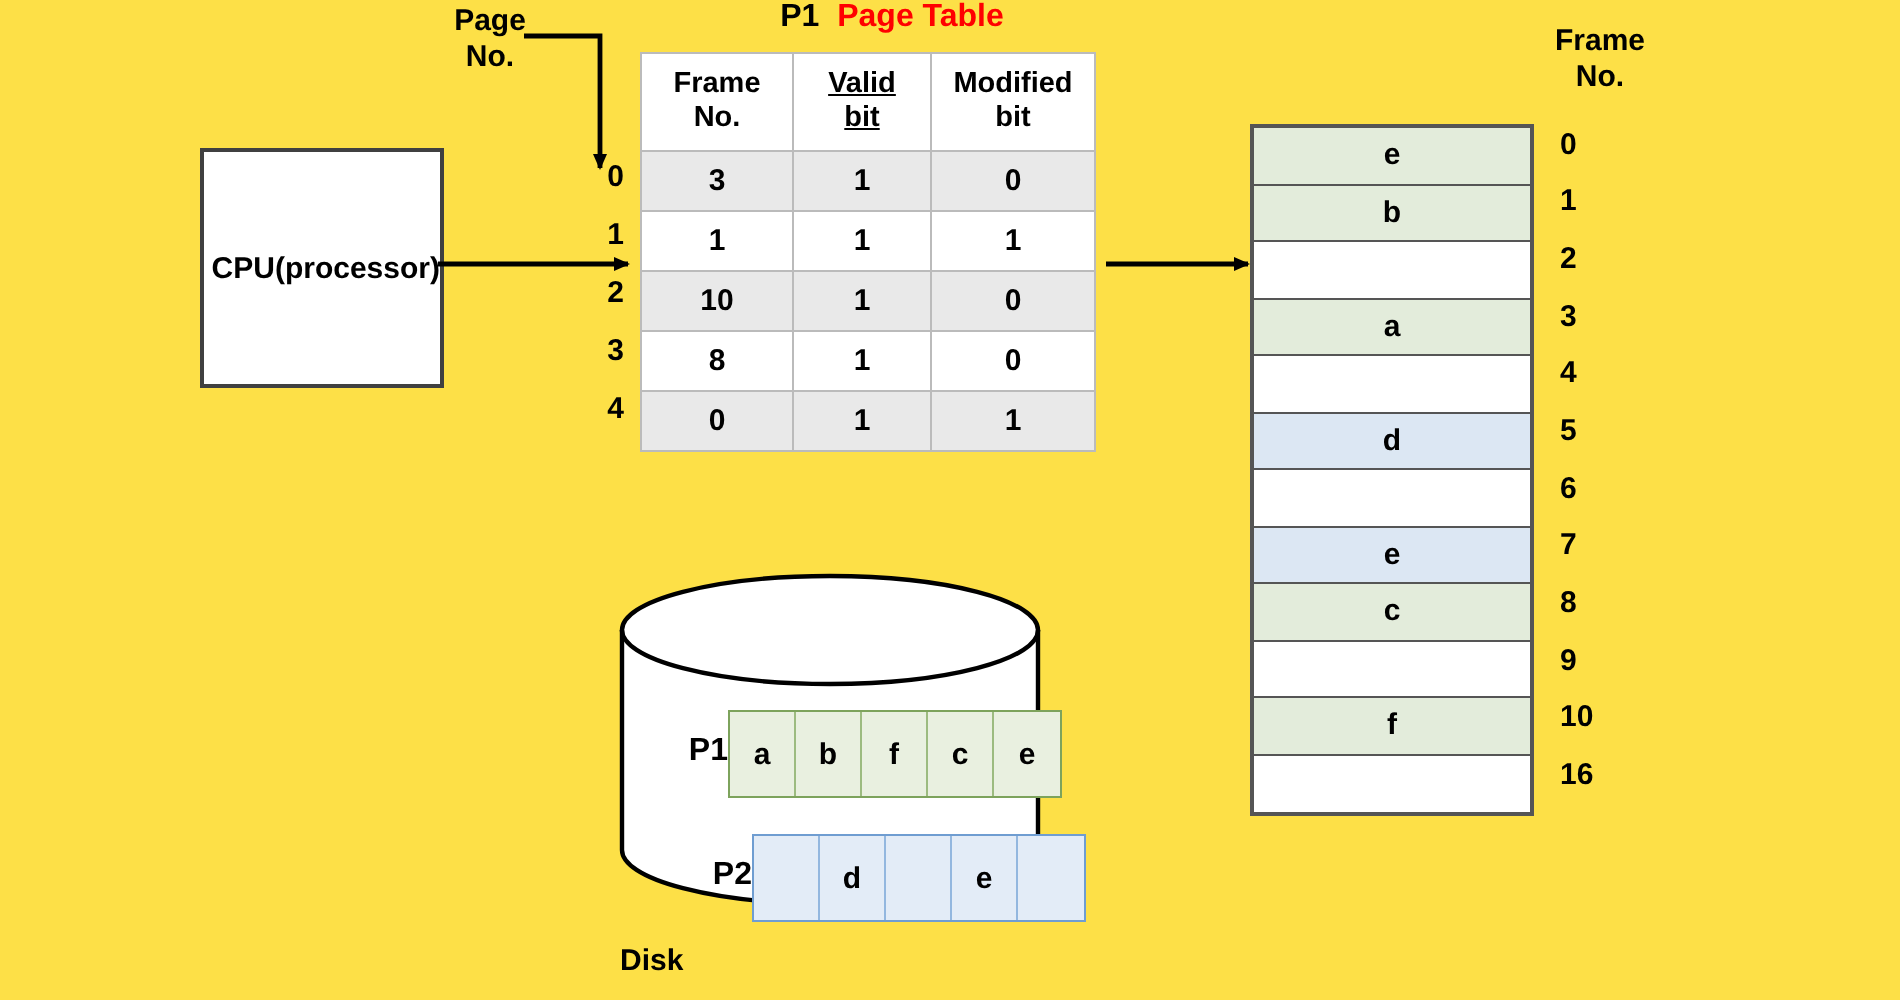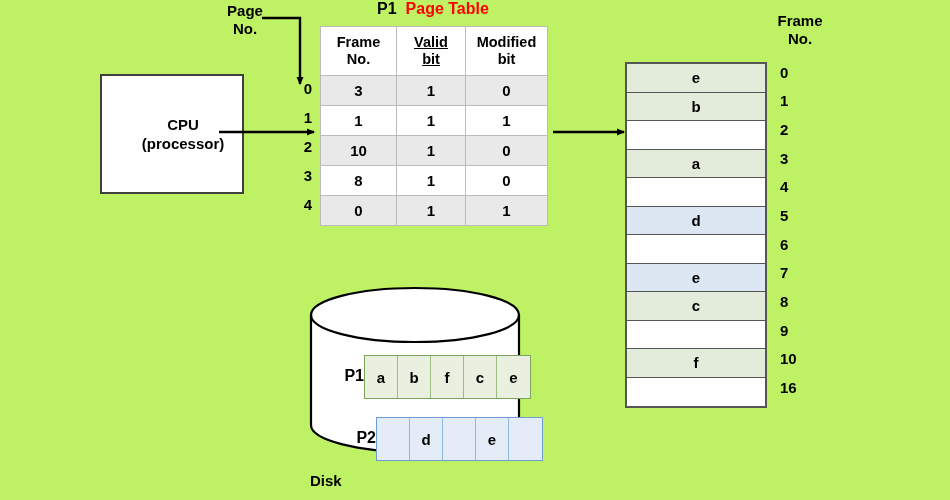--- a/index.html
+++ b/index.html
@@ -8,21 +8,21 @@
     background: #ffffff;
   }
   body {
     font-family: "Liberation Sans", sans-serif;
     color: #000000;
   }
   #stage {
     position: relative;
     width: 950px;
     height: 500px;
-    background: #bef264;
+    background: #fde047;
     overflow: hidden;
   }
   .abs { position: absolute; }
 
   
   .lbl {
     font-weight: bold;
     font-size: 15px;
     line-height: 17px;
     text-align: center;
@@ -31,34 +31,33 @@
   }
 
   
   #cpu-box {
     left: 100px; top: 74px;
     width: 118px; height: 116px;
     border: 2px solid #404040;
     background: #ffffff;
     display: flex;
     align-items: center;
-    justify-content: center;
-    flex-direction: column;
-    padding-left: 22px;
+    justify-content: flex-end;
+    flex-direction: row;
   }
   #cpu-box .t {
     font-size: 15px;
     font-weight: bold;
     line-height: 19px;
     text-align: center;
   }
 
   
   #page-table-title {
-    left: 320px; top: 0px; width: 226px;
+    left: 333px; top: 0px; width: 226px;
     text-align: center;
     font-size: 16px; font-weight: bold;
   }
   #page-table-title .p1 { color: #000; }
   #page-table-title .red { color: #ff0000; }
 
   #page-table {
     left: 320px; top: 26px;
     border-collapse: collapse;
     border: 1px solid #aaaaaa;

